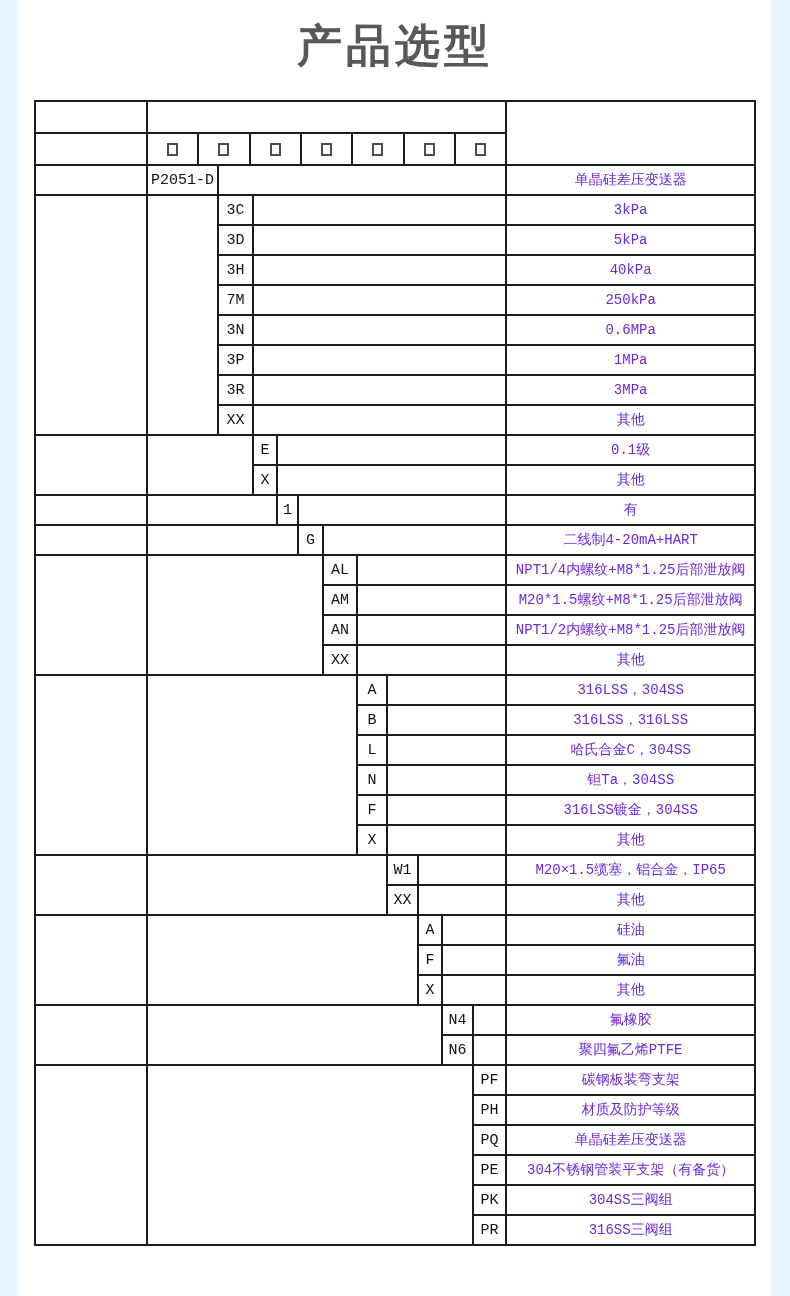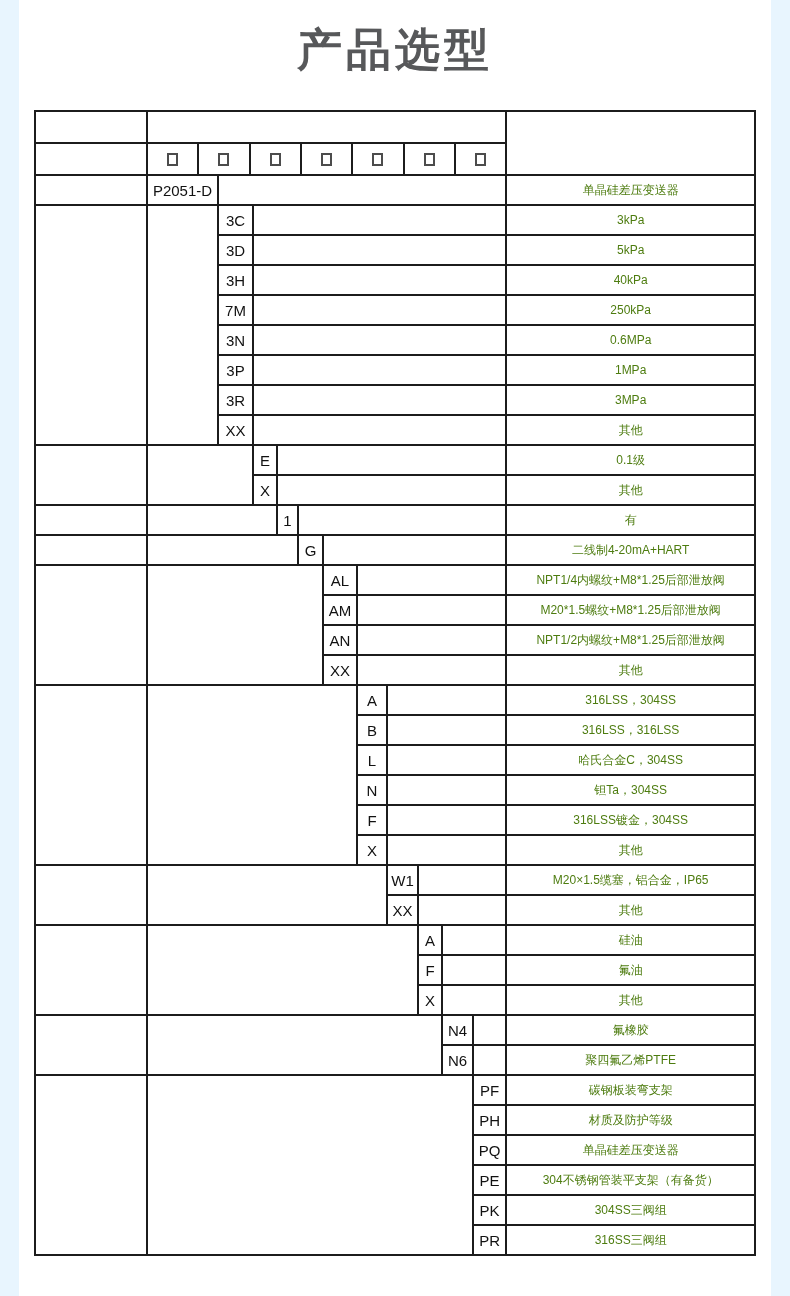--- a/index.html
+++ b/index.html
@@ -9,55 +9,56 @@
     background: #e8f5fe;
     width: 790px;
     height: 1296px;
     overflow: hidden;
   }
   .content-panel {
     width: 752px;
     height: 1296px;
     margin: 0 auto;
     background: #ffffff;
+    font-family: Liberation Mono, monospace;
   }
   .title {
     padding-top: 24px;
     text-align: center;
     font-size: 45px;
     line-height: 52px;
     font-weight: bold;
     color: #57585a;
     letter-spacing: 4px;
   }
   table.selection-table {
     border-collapse: collapse;
     table-layout: fixed;
     width: 720px;
     margin-left: 15px;
-    margin-top: 34px;
+    margin-top: 24px;
   }
   table.selection-table td, table.selection-table th {
     border: 2px solid #1c1c1c;
     vertical-align: middle;
     text-align: center;
     overflow: hidden;
     background: #ffffff;
   }
   thead tr { height: 32px; }
   tbody tr { height: 30px; }
   th.blue, td.cat {
     background: #77a1cd;
     color: #ffffff;
     font-weight: normal;
   }
   th.blue { font-size: 17px; letter-spacing: 2px; }
   td.cat { font-size: 14px; white-space: pre-line; line-height: 1.35; padding: 0 2px; }
   td.code { font-size: 15px; color: #111; padding: 0 2px; }
-  td.desc { font-size: 12px; color: #4d7c0f; padding: 0 3px; }
+  td.desc { font-size: 14px; color: #6d28d9; padding: 0 3px; }
   td.filler { background: #ffffff; }
   td.cb-strip-cell { padding: 0; }
   .checkbox-strip { display: flex; width: 100%; height: 28px; align-items: center; }
   .cb-cell {
     flex: 1 1 0;
     height: 32px;
     display: flex;
     align-items: center;
     justify-content: center;
     border-right: 2px solid #1c1c1c;

